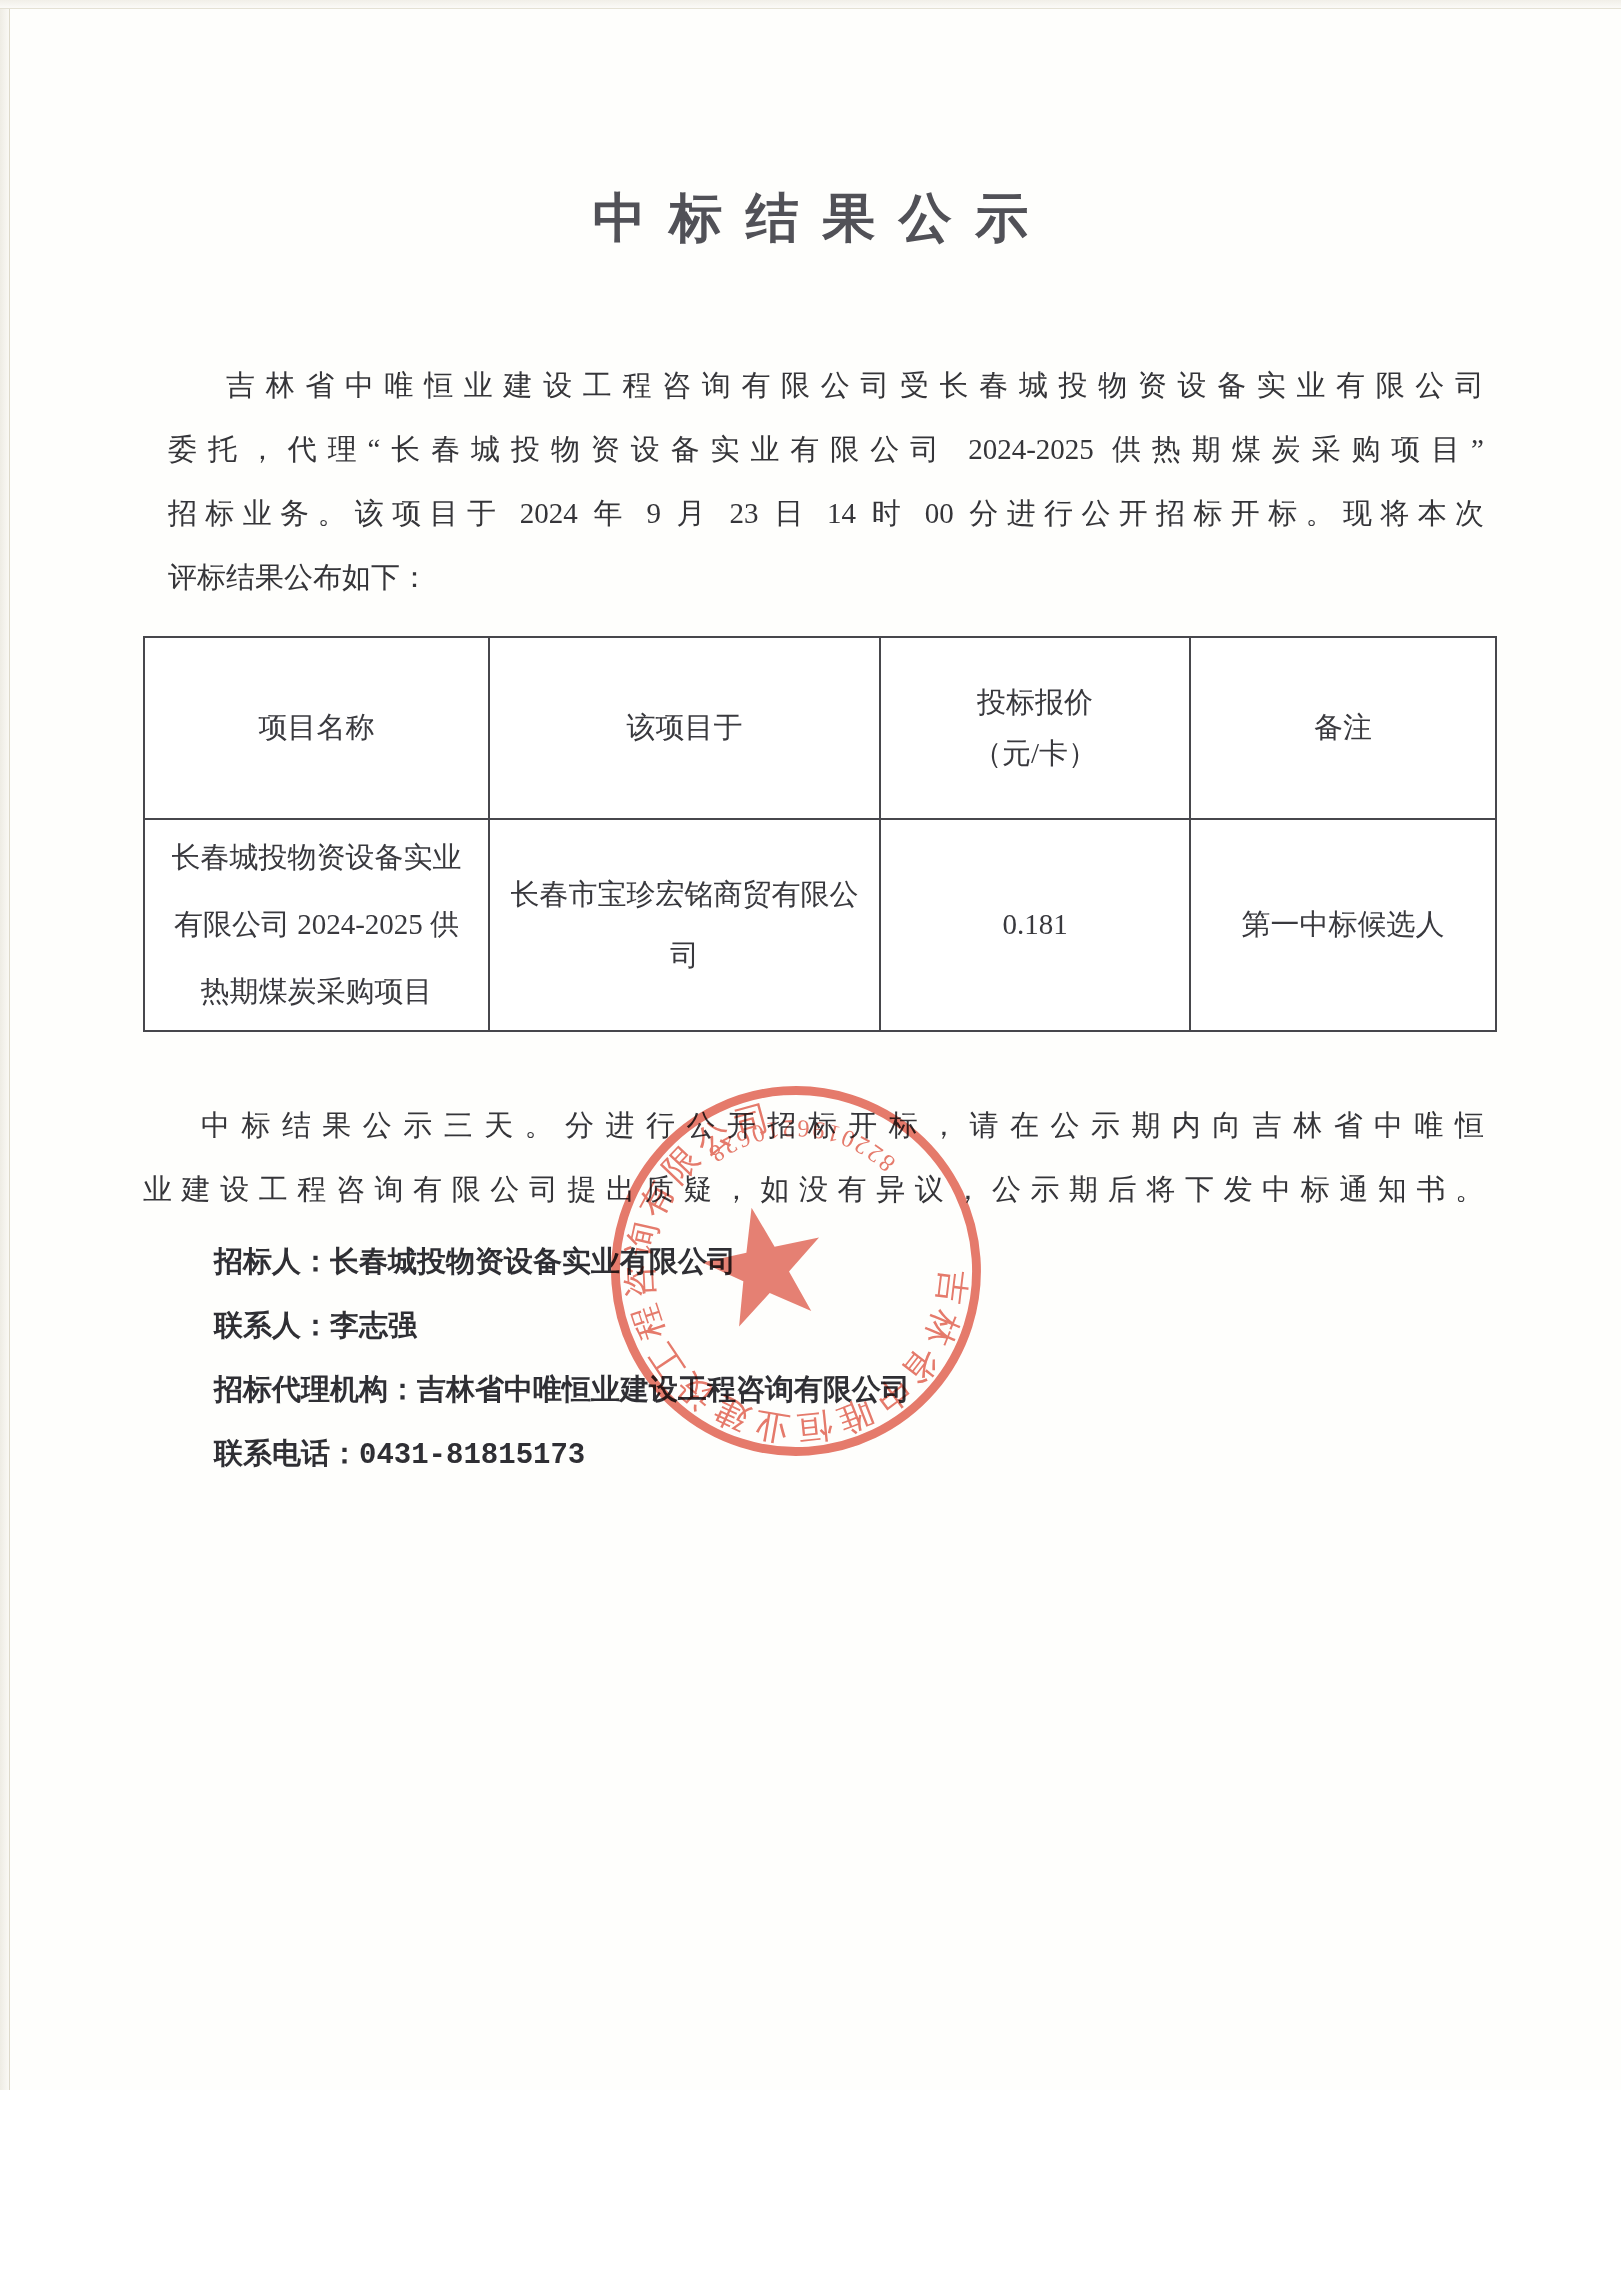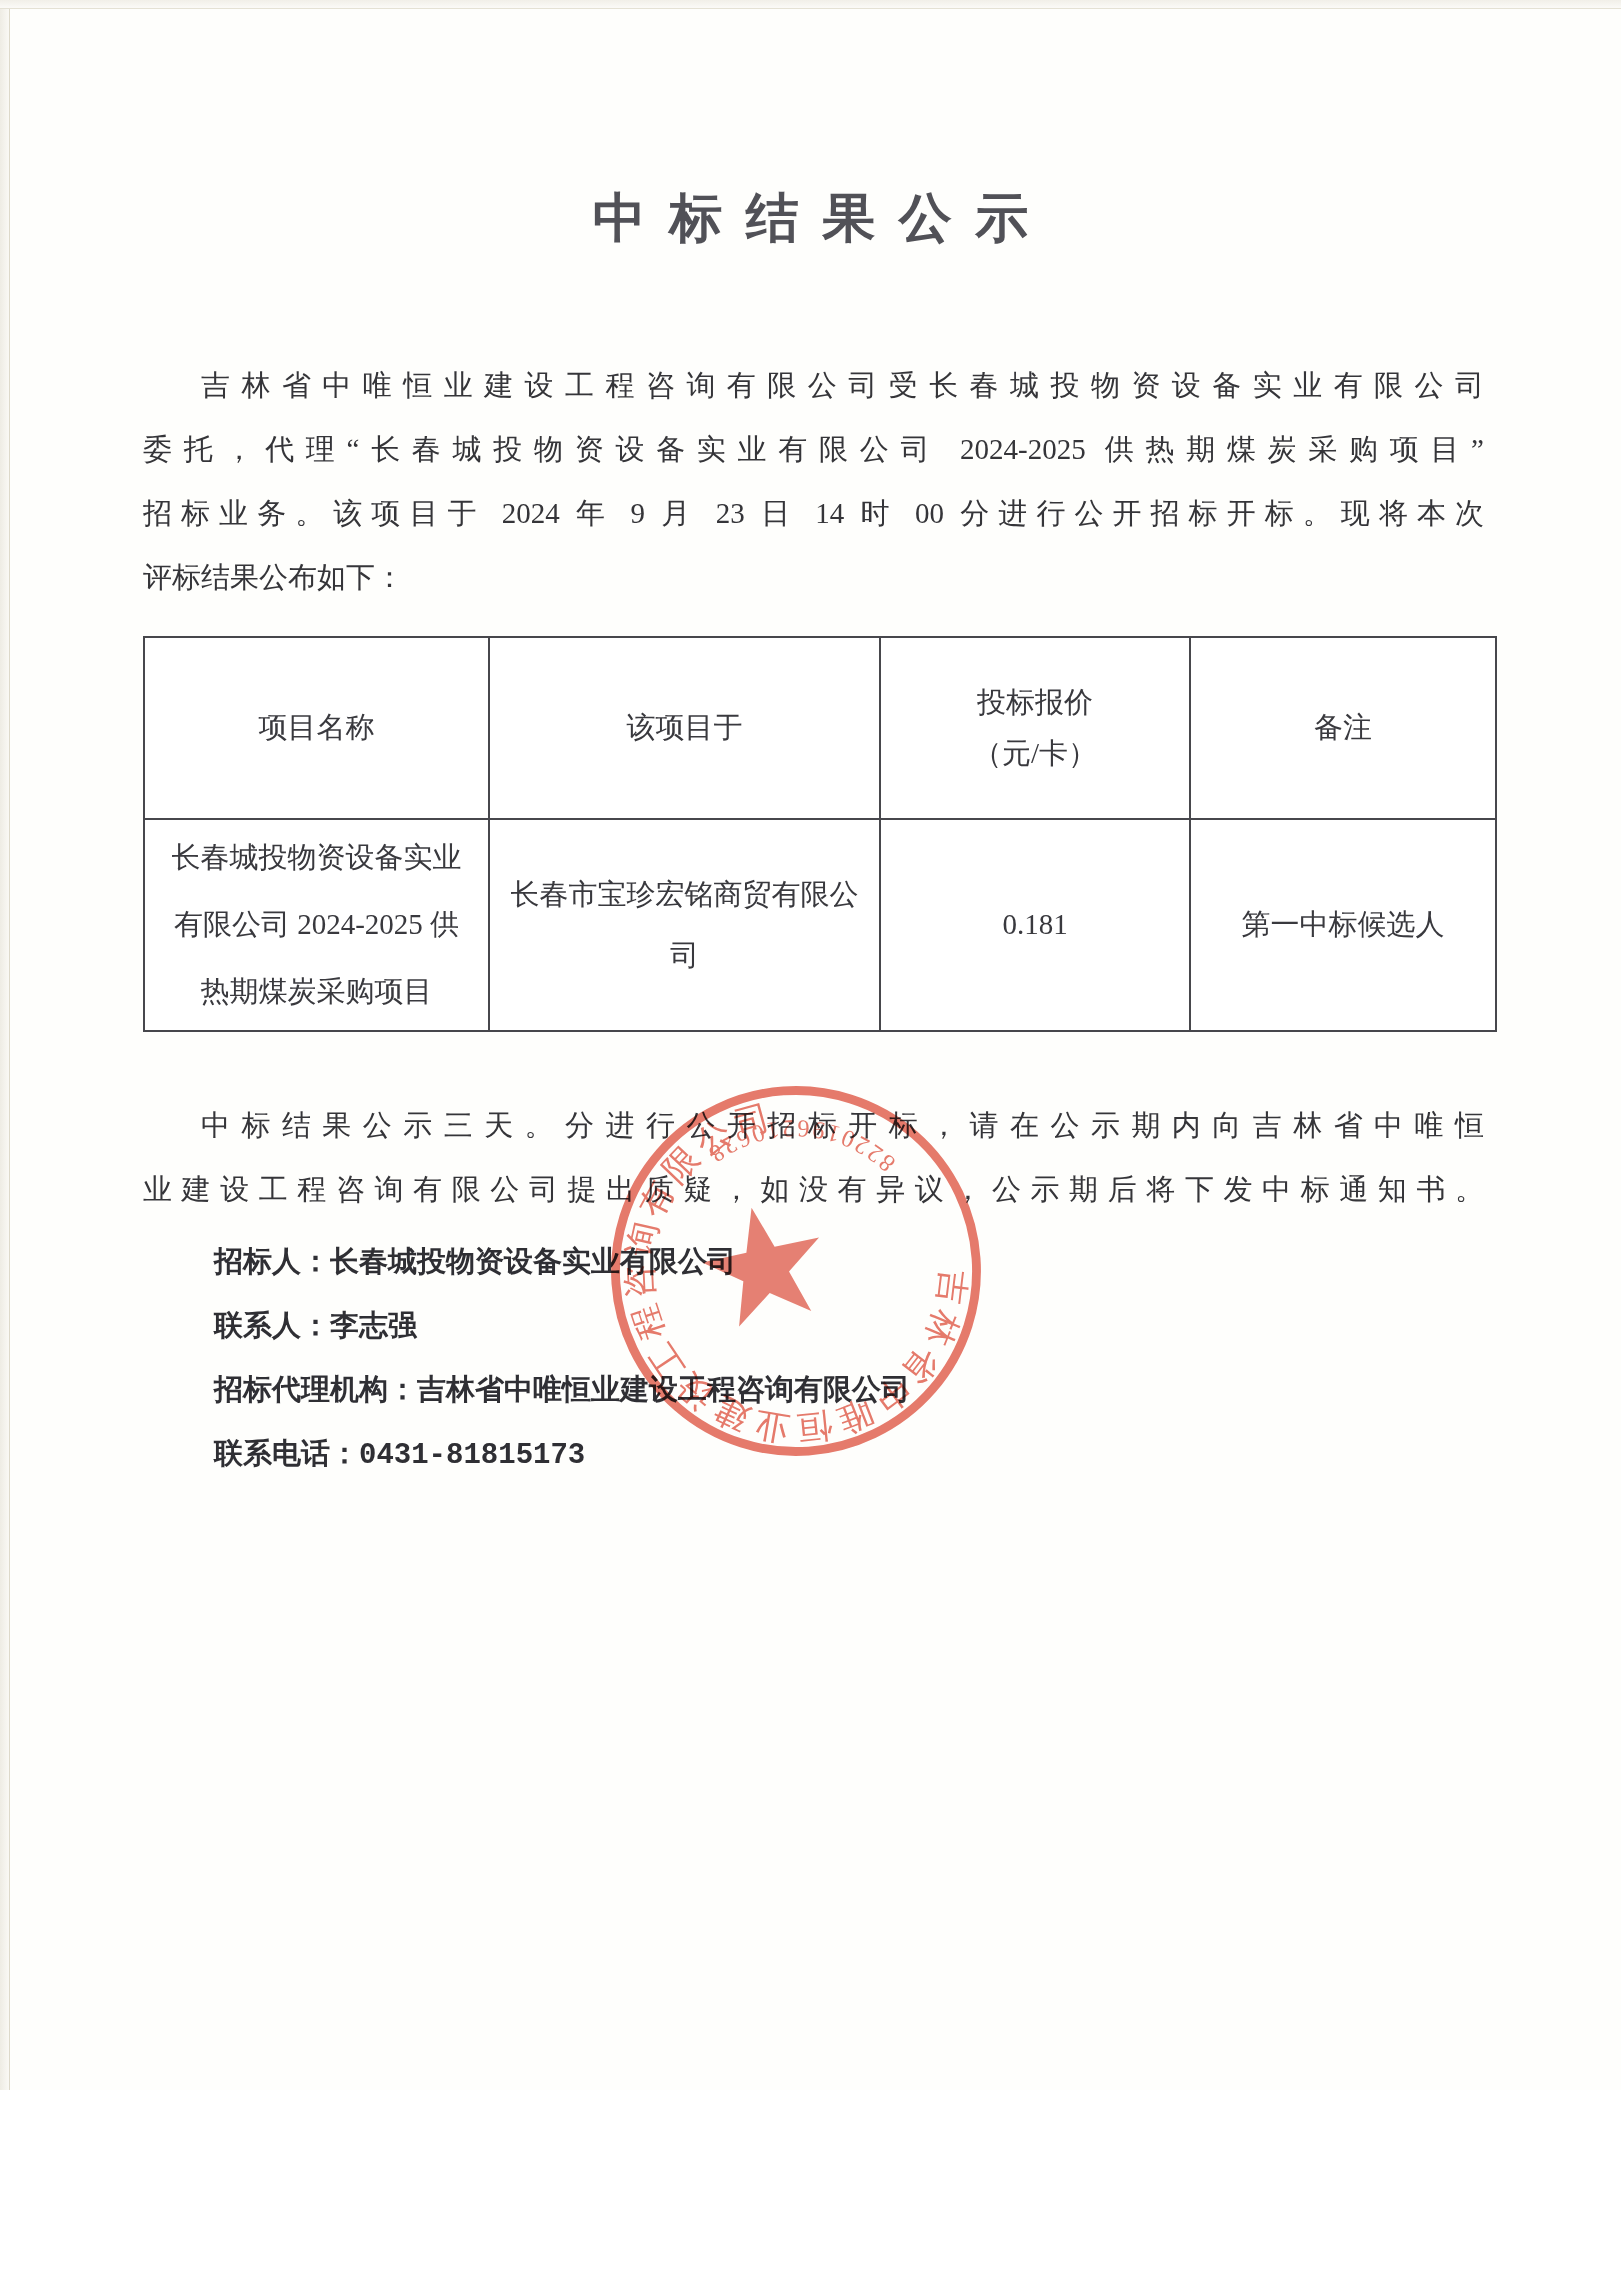--- a/index.html
+++ b/index.html
@@ -25,21 +25,21 @@
   .title{
     margin:182px 0 0 0;
     text-align:center;
     font-size:53px; line-height:73px;
     font-weight:600;
     letter-spacing:23.5px; padding-left:23.5px;
     color:#515157;
   }
   .content{ position:relative; margin-left:143px; width:1341px; }
   .para{ font-size:29px; line-height:64px; color:#353539; }
-  .intro{ margin-top:98px; }
+  .intro{ margin-top:98px;margin-left:25px; }
   .closing{ margin-top:61px; }
   .line{ min-height:64px; }
   .fill{ text-align:justify; text-align-last:justify; text-justify:inter-ideograph; }
   .indent{ text-indent:2em; }
 
   table.result-table{
     border-collapse:collapse; table-layout:fixed;
     width:1352px; margin-top:26.5px;
     background:#fff;
   }

